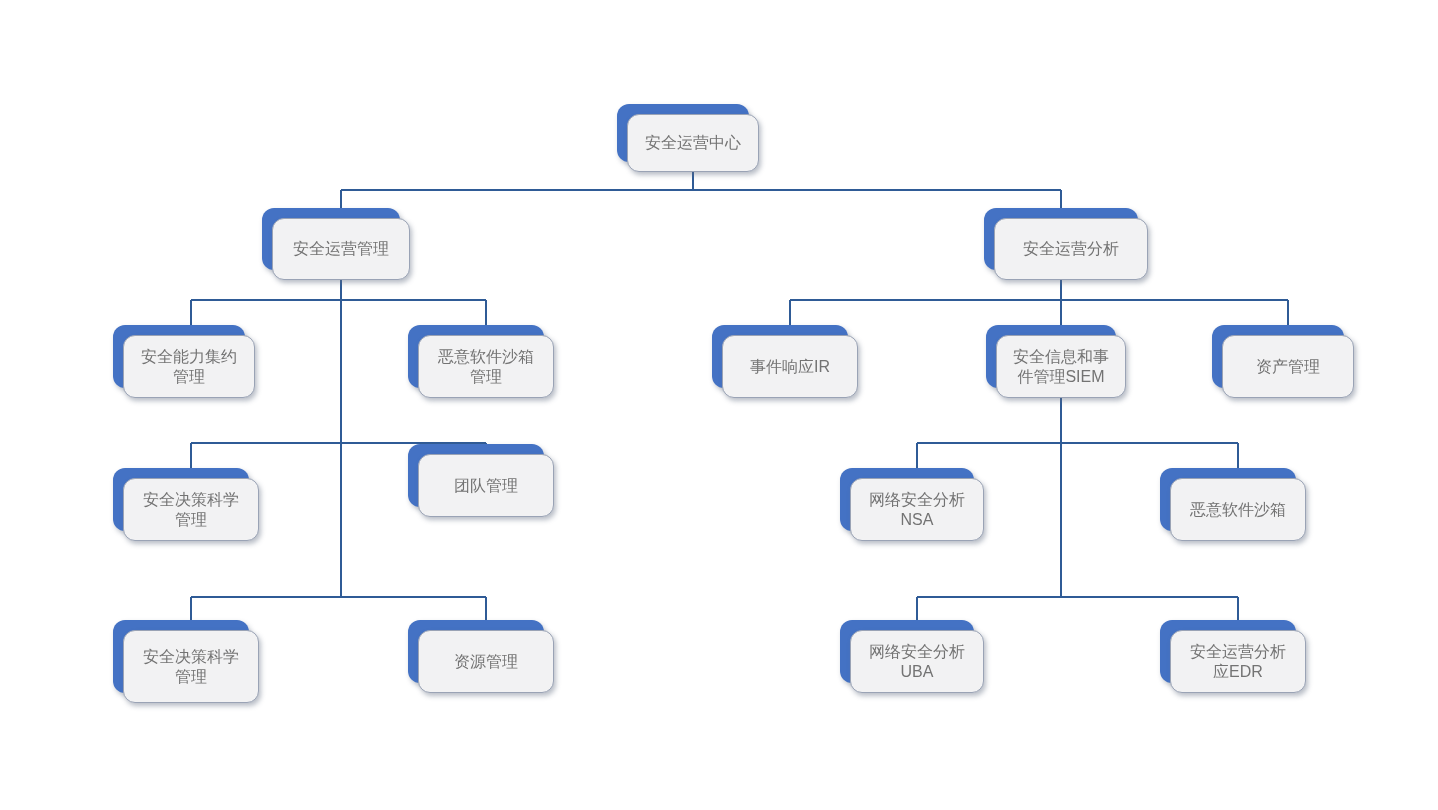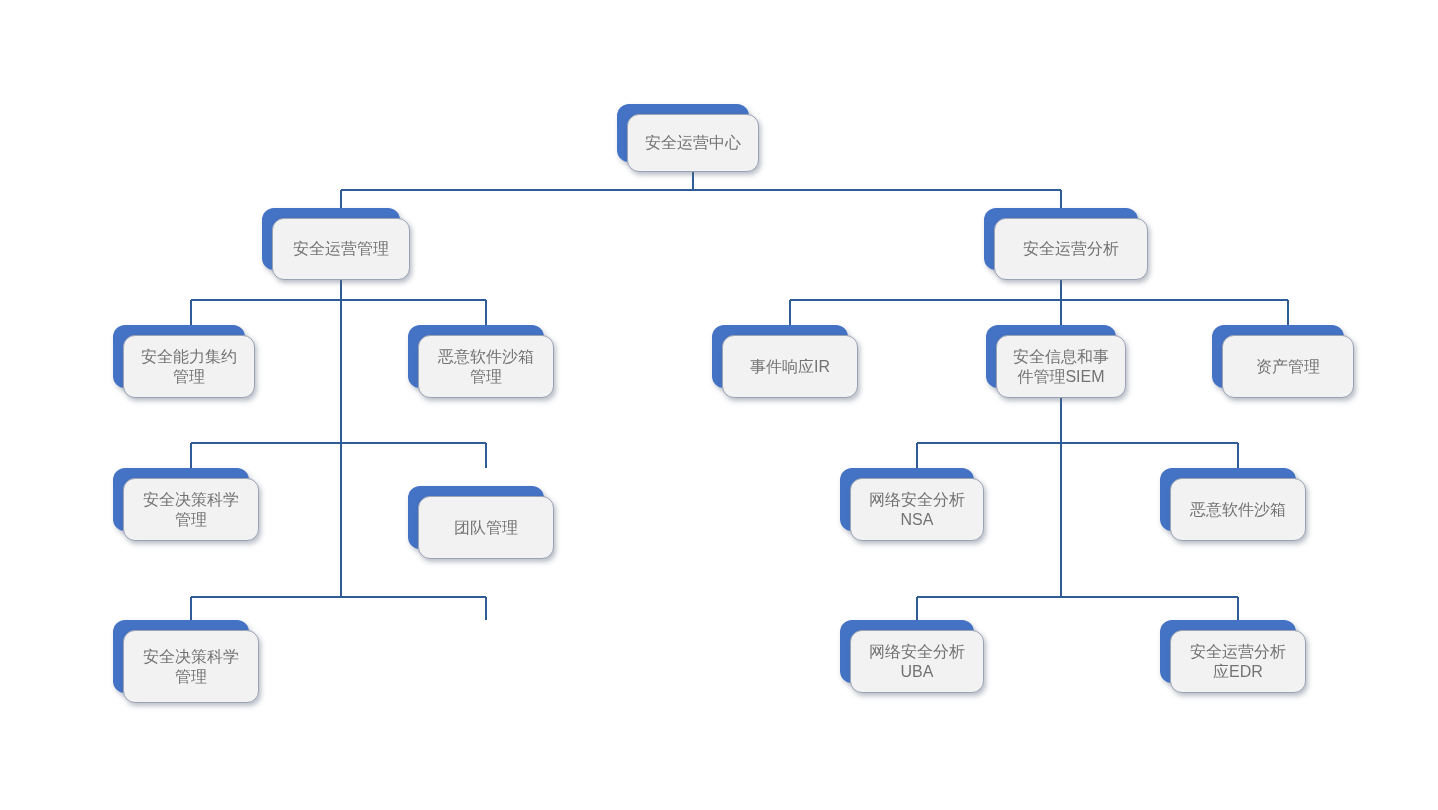--- a/index.html
+++ b/index.html
@@ -110,35 +110,41 @@
   </div>
 
   <div class="node" style="left:123px;top:478px;width:136px;height:63px">
     <div class="back"></div>
     <div class="front">
       <span class="label">安全决策科学
 管理</span>
     </div>
   </div>
 
-  <div class="node" style="left:418px;top:496px;width:136px;height:63px">
+  <div class="node" style="left:418px;top:454px;width:136px;height:63px">
     <div class="back"></div>
     <div class="front">
       <span class="label">团队管理</span>
     </div>
   </div>
 
   <div class="node" style="left:123px;top:630px;width:136px;height:73px">
     <div class="back"></div>
     <div class="front">
       <span class="label">安全决策科学
 管理</span>
     </div>
   </div>
 
+  <div class="node" style="left:418px;top:630px;width:136px;height:63px">
+    <div class="back"></div>
+    <div class="front">
+      <span class="label">资源管理</span>
+    </div>
+  </div>
 
   <div class="node" style="left:722px;top:335px;width:136px;height:63px">
     <div class="back"></div>
     <div class="front">
       <span class="label">事件响应IR</span>
     </div>
   </div>
 
   <div class="node" style="left:996px;top:335px;width:130px;height:63px">
     <div class="back"></div>

